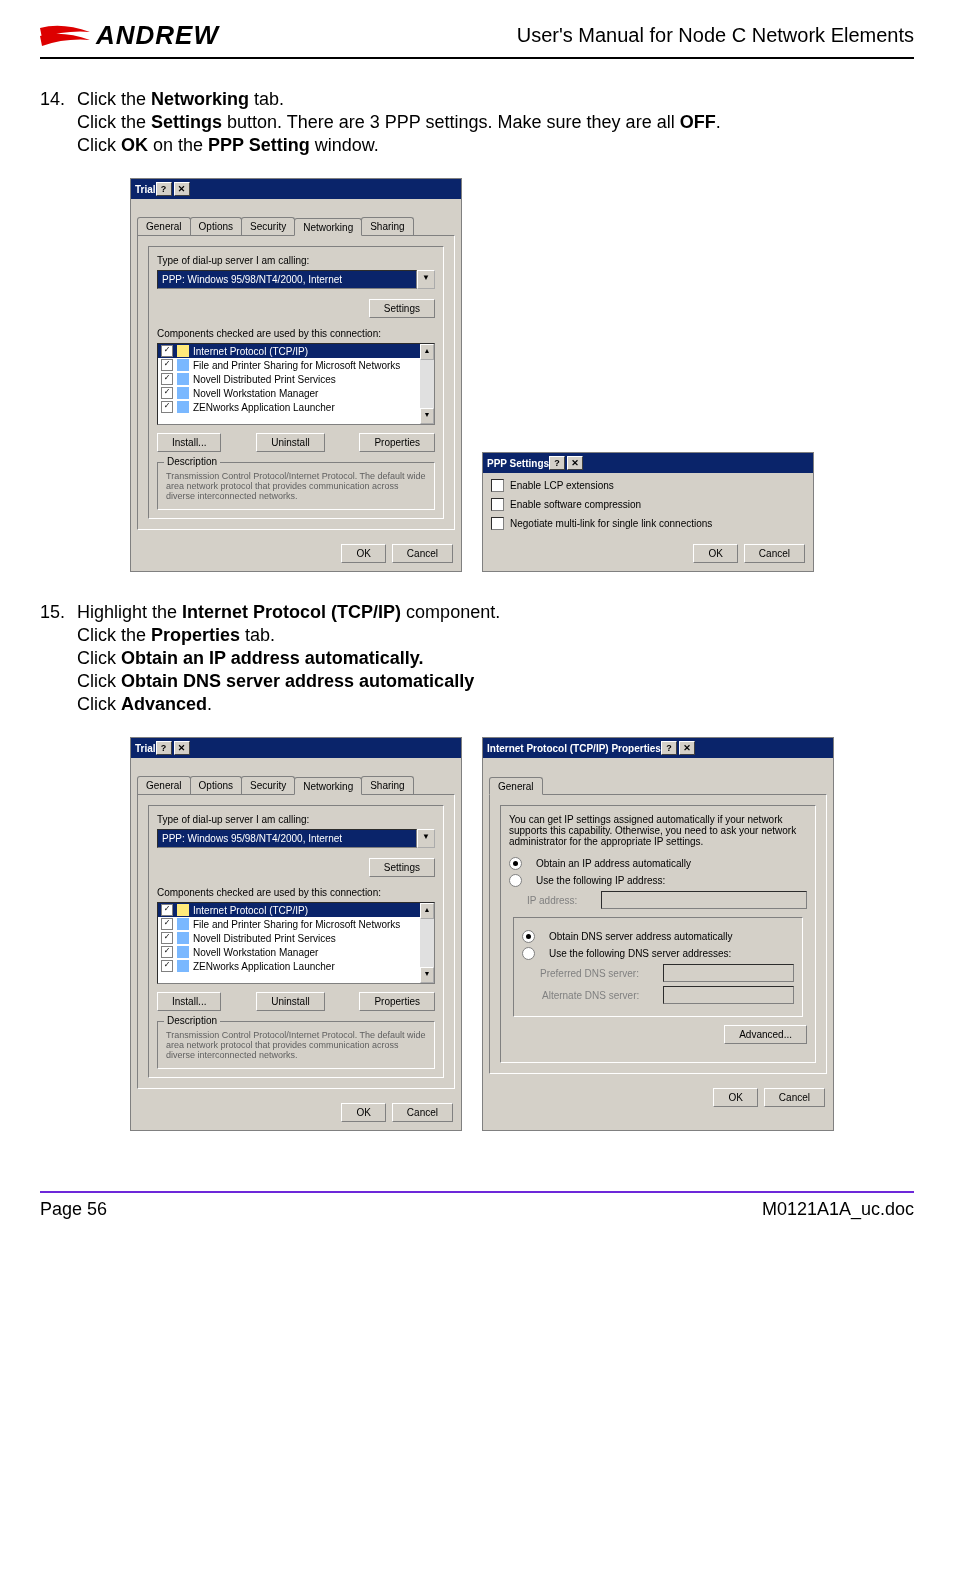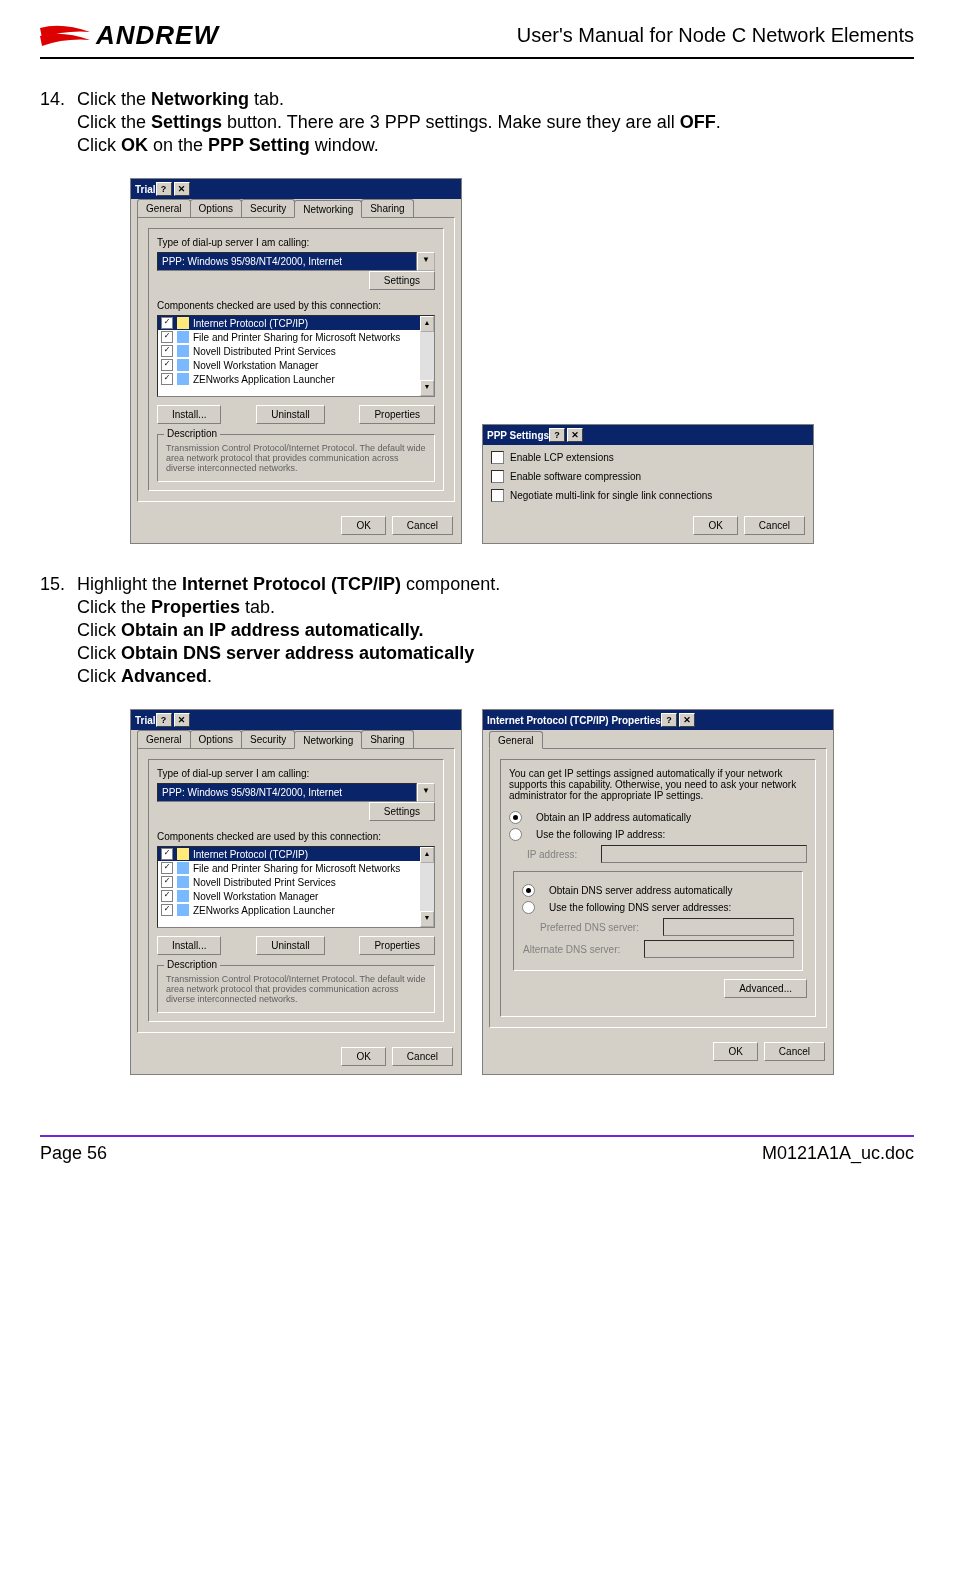--- a/index.html
+++ b/index.html
@@ -14,27 +14,27 @@
   .step-body p { margin: 0 0 2px 0; }
   .figs { display: flex; gap: 20px; margin: 20px 0 30px 90px; }
   .figs-low { align-items: flex-end; }
   .dlg { font-family: Tahoma, Arial, sans-serif; font-size: 10px; background: #d4d0c8; border: 1px solid #808080; position: relative; }
   .dlg-trial { width: 330px; }
   .dlg-ppp { width: 330px; }
   .dlg-ip { width: 350px; }
   .titlebar { background: #0a246a; color: #fff; padding: 3px 4px; display: flex; justify-content: flex-start; align-items: center; font-weight: bold; font-size: 10px; }
   .titlebar-r { display: flex; gap: 2px; }
   .title-btn { width: 14px; height: 12px; background: #d4d0c8; color: #000; font-size: 9px; text-align: center; line-height: 12px; border: 1px solid #fff; border-right-color: #404040; border-bottom-color: #404040; cursor: default; font-weight: bold; }
-  .tabs { display: flex; padding: 0 6px 0 6px; gap: 0; }
+  .tabs { display: flex; padding: 18px 6px 0 6px; gap: 0; }
   .tab { padding: 3px 8px 2px; background: #d4d0c8; border: 1px solid #808080; border-bottom: none; border-radius: 3px 3px 0 0; margin-right: -1px; font-size: 10px; }
   .tab.active { background: #d4d0c8; border-bottom: 1px solid #d4d0c8; position: relative; top: 1px; z-index: 2; }
   .pane { margin: 0 6px 6px 6px; border: 1px solid #fff; border-left-color: #808080; border-top-color: #808080; padding: 10px; }
   .pane-inner { border: 1px solid #808080; border-right-color: #fff; border-bottom-color: #fff; padding: 8px; background: #d4d0c8; }
   .label-sm { font-size: 10px; margin-bottom: 4px; }
-  .combo { display: flex; margin-bottom: 0; }
+  .combo { display: flex; margin-bottom: 10px; }
   .combo-txt { flex: 1; background: #0a246a; color: #fff; padding: 3px 4px; font-size: 10px; border: 1px inset #808080; }
   .combo-btn { width: 16px; background: #d4d0c8; border: 1px outset #fff; text-align: center; font-size: 8px; line-height: 14px; }
   .btn { background: #d4d0c8; border: 1px solid #808080; border-top-color: #fff; border-left-color: #fff; padding: 3px 14px; font-size: 10px; font-family: inherit; cursor: default; }
   .right { text-align: right; margin-bottom: 10px; }
   .listbox { border: 1px inset #808080; background: #fff; height: 80px; overflow: hidden; position: relative; margin-bottom: 8px; }
   .list-row { display: flex; align-items: center; gap: 4px; padding: 1px 3px; font-size: 10px; }
   .list-row.sel { background: #0a246a; color: #fff; }
   .chk-sq { width: 10px; height: 10px; border: 1px solid #808080; background: #fff; color: #000; font-size: 8px; line-height: 8px; text-align: center; }
   .mini-icon { width: 12px; height: 12px; display: inline-block; }
   .scroll-v { position: absolute; right: 0; top: 0; bottom: 0; width: 14px; background: #d4d0c8; display: flex; flex-direction: column; }
@@ -323,21 +323,21 @@
               <span>Obtain DNS server address automatically</span>
             </div>
         <div class="rad-row">
               <span class="rad"></span>
               <span>Use the following DNS server addresses:</span>
             </div>
         <div class="rad-row lbl-dis" style="margin-left:18px">
               <span>Preferred DNS server:</span>
               <span class="ip-field dis"></span>
             </div>
-        <div class="rad-row lbl-dis" style="margin-left:1px">
+        <div class="rad-row lbl-dis" style="margin-left:20px">
               <span>Alternate DNS server:</span>
               <span class="ip-field dis"></span>
             </div>
       </div>
       <div class="right"><button class="btn">Advanced...</button></div>
     </div>
       </div>
     <div class="dlg-btm">
       <button class="btn">OK</button>
       <button class="btn">Cancel</button>

